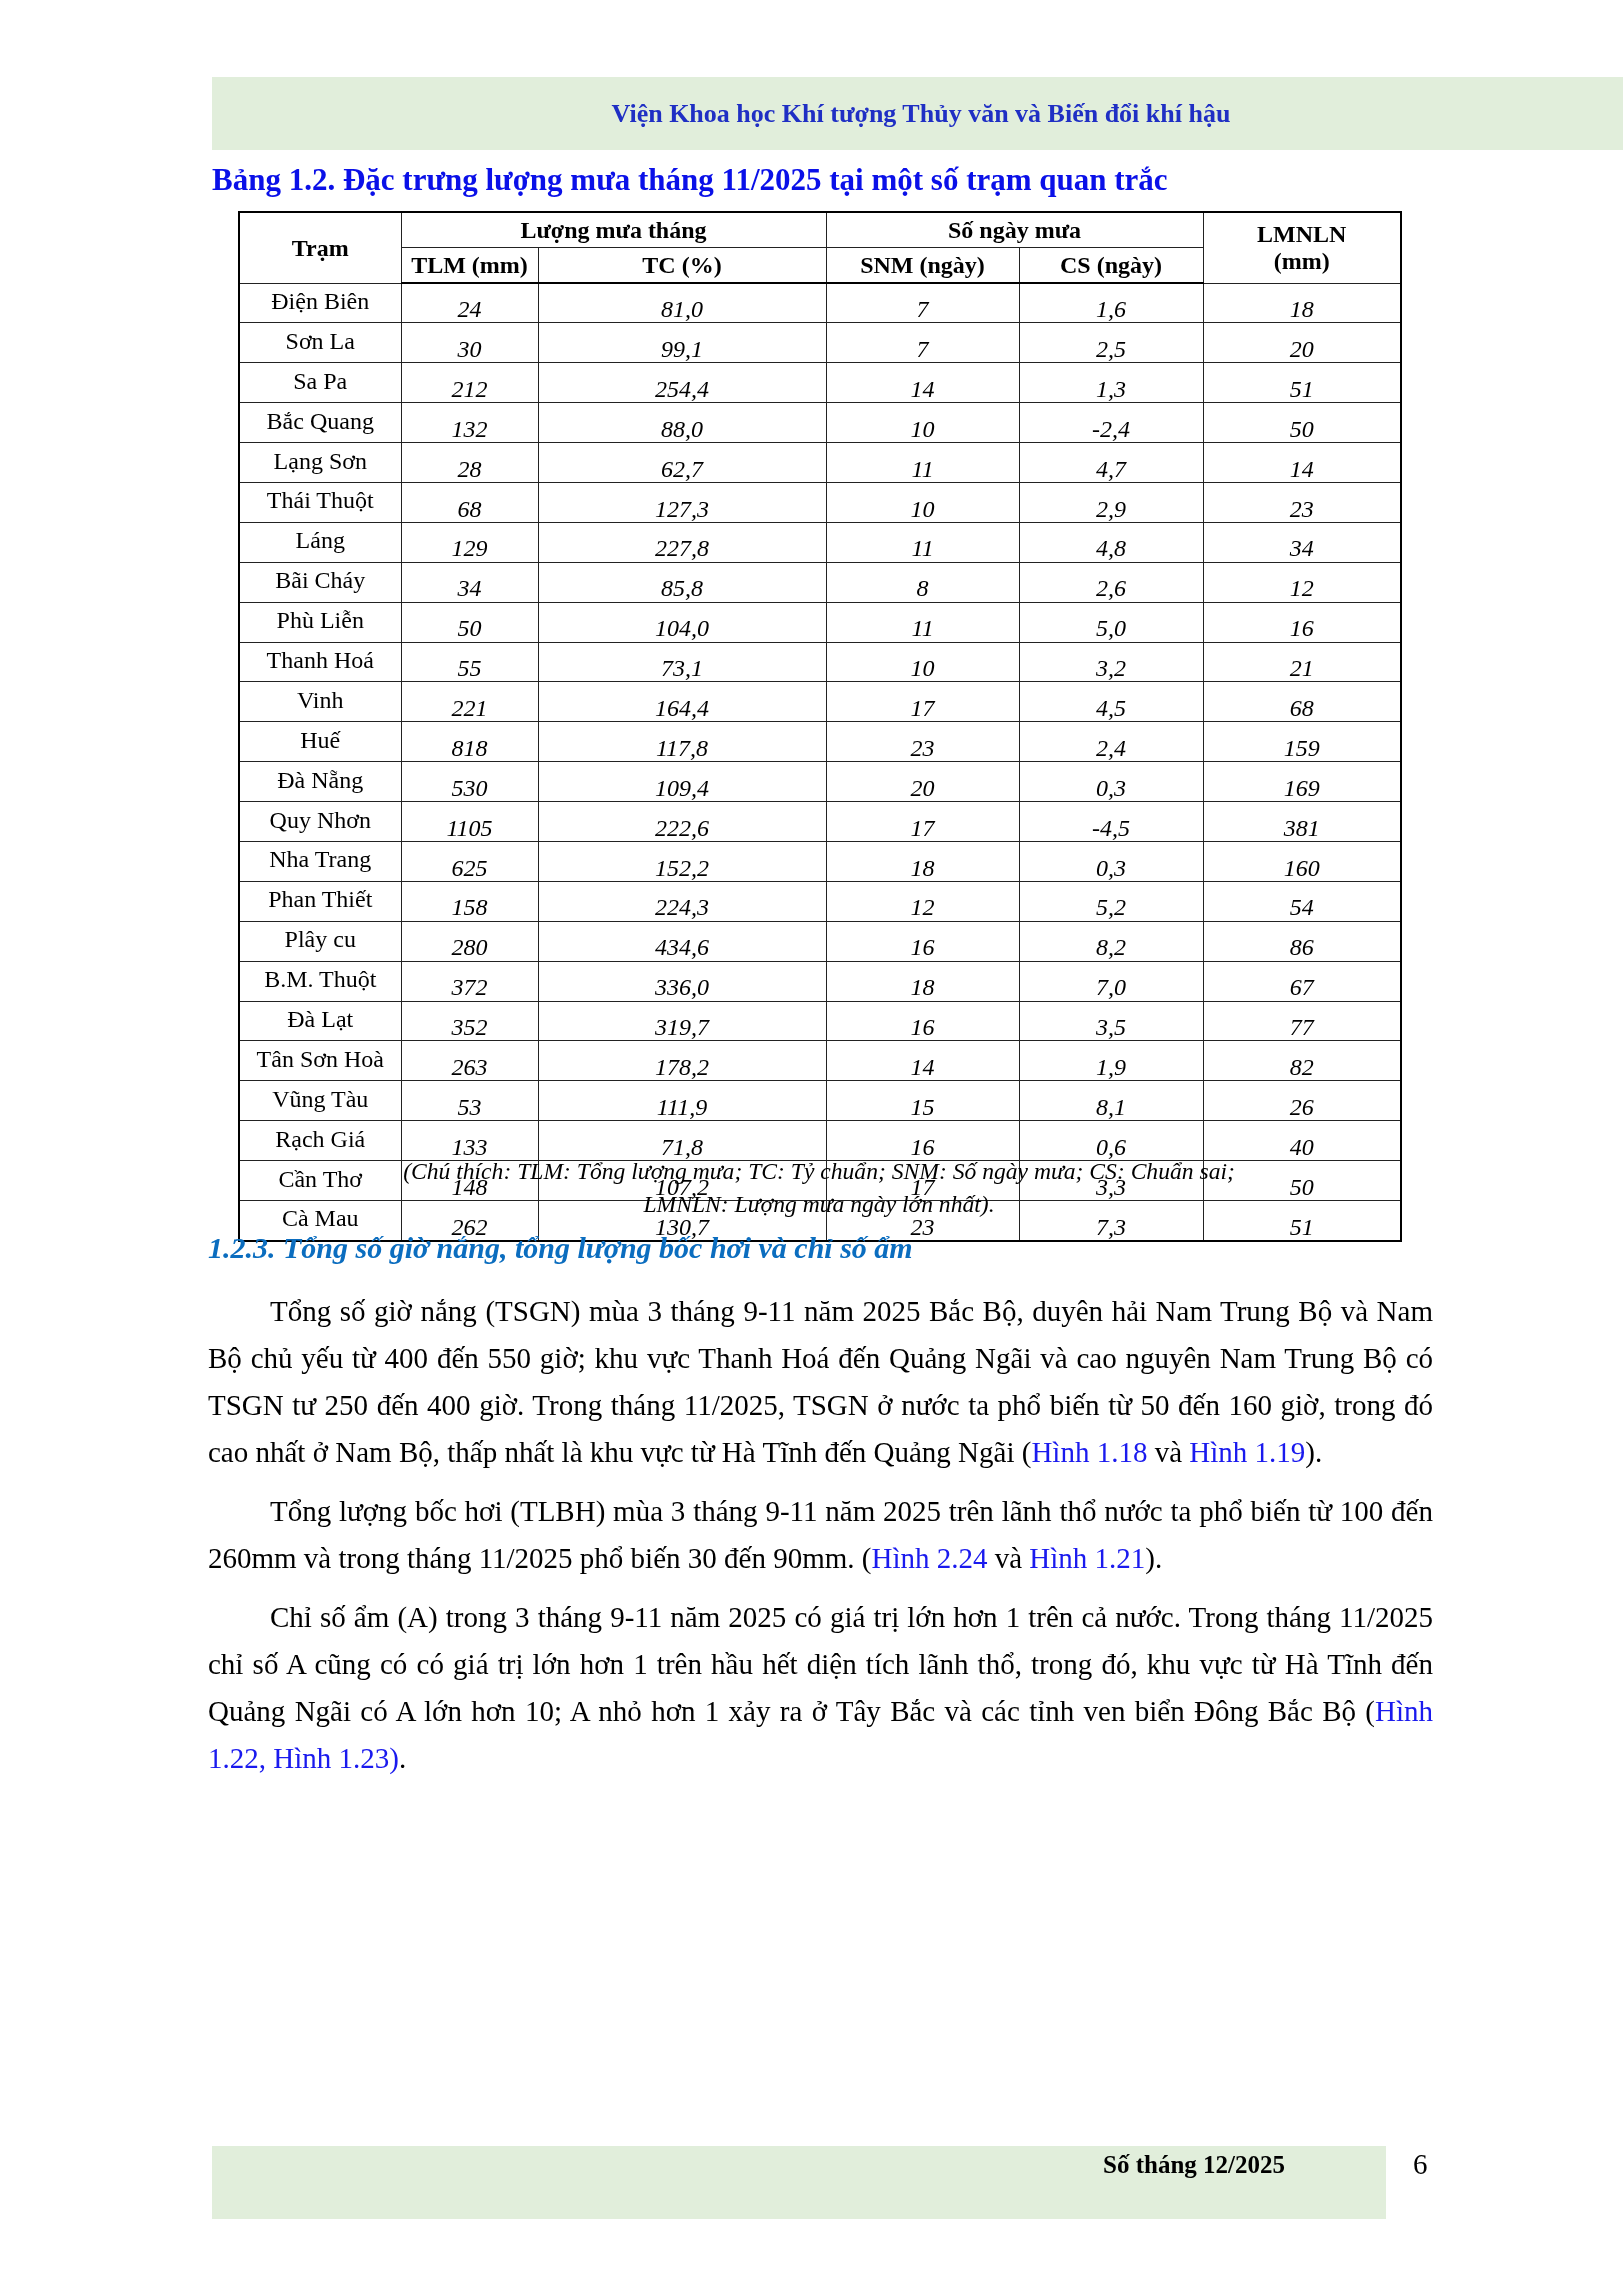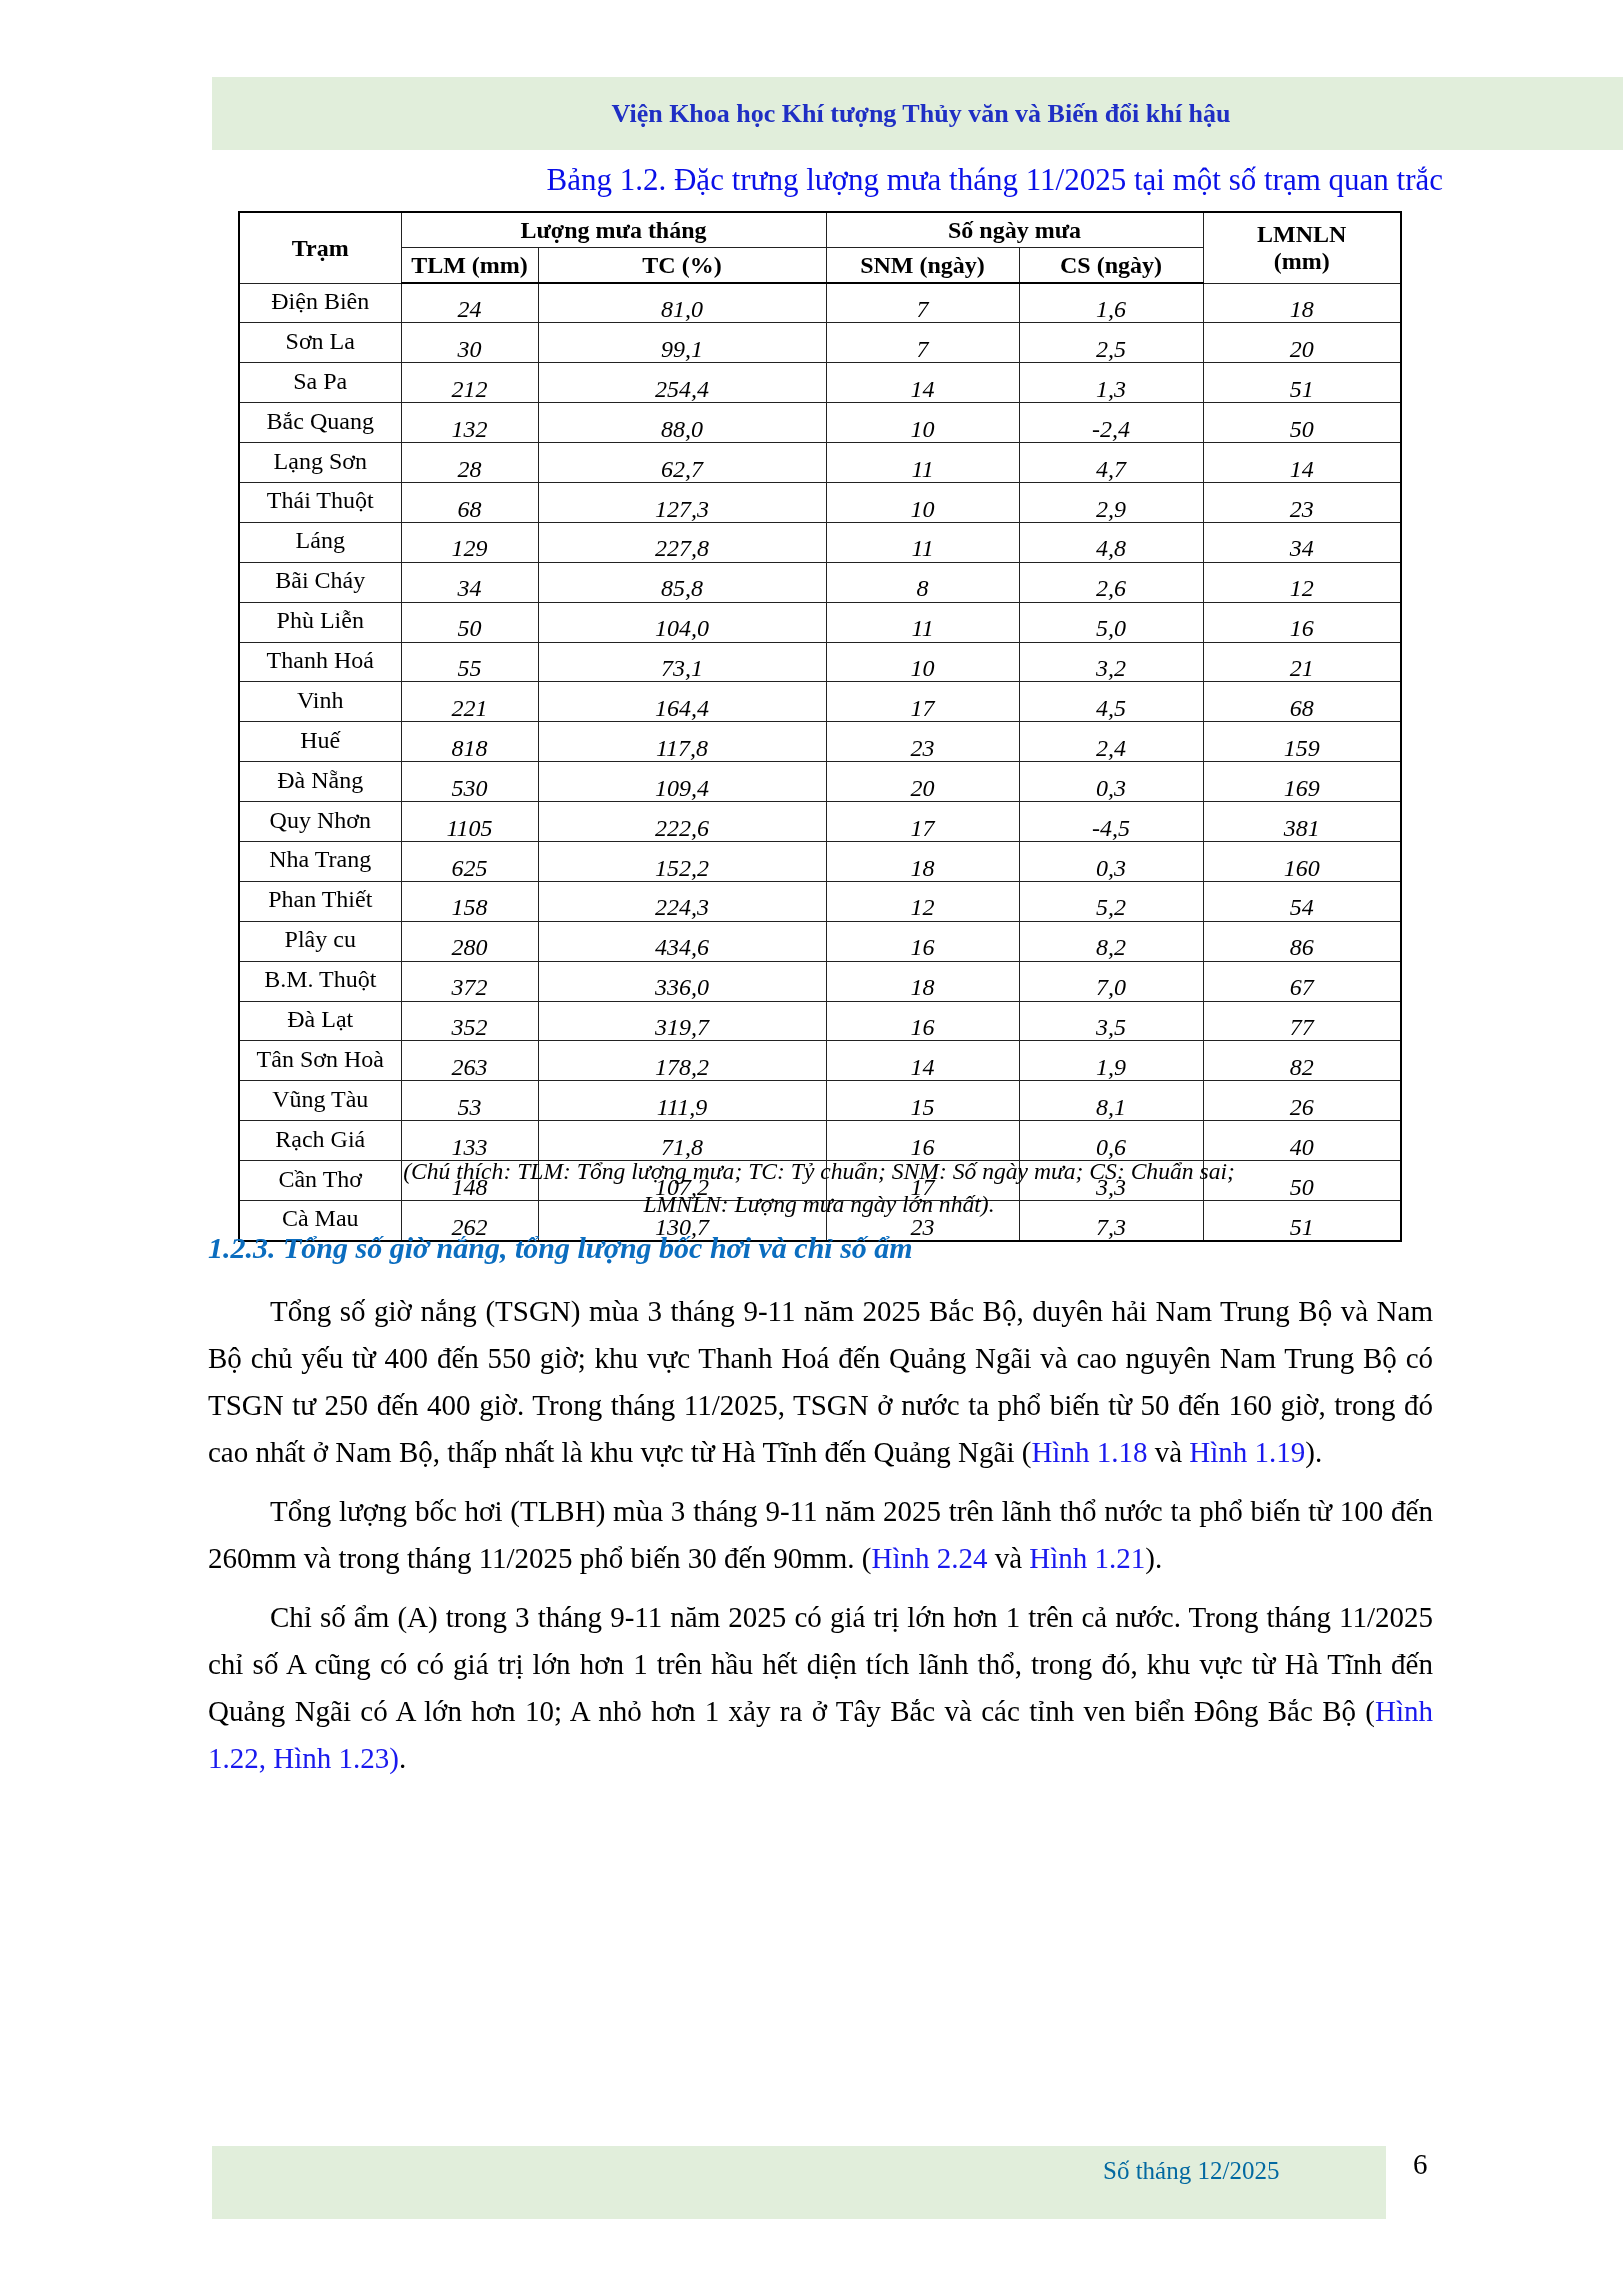--- a/index.html
+++ b/index.html
@@ -3,22 +3,22 @@
   <meta charset="utf-8">
   <style>
     html, body { margin: 0; padding: 0; background: #ffffff; }
     body { width: 1623px; height: 2295px; position: relative; overflow: hidden;
            font-family: "Liberation Serif", "DejaVu Serif", serif; color: #000; }
 
     .header-band { position: absolute; left: 212px; top: 77px; width: 1418px; height: 73px;
                    background: #e1eedb; display: flex; align-items: center; justify-content: center; }
     .header-band span { color: #1f2fc4; font-weight: bold; font-size: 26px; }
 
-    .table-title { position: absolute; left: 212px; width: 1231px; top: 162px; text-align: right;
-                   color: #0a10e8; font-weight: normal; font-size: 31px; }
+    .table-title { position: absolute; left: 212px; width: 1231px; top: 162px; text-align: left;
+                   color: #0a10e8; font-weight: bold; font-size: 31px; }
 
     table.data { position: absolute; left: 238px; top: 211px; width: 1162px;
                  border-collapse: collapse; table-layout: fixed; font-size: 24px; }
     table.data col.c0 { width: 162px; }
     table.data col.c1 { width: 137px; }
     table.data col.c2 { width: 288px; }
     table.data col.c3 { width: 193px; }
     table.data col.c4 { width: 184px; }
     table.data col.c5 { width: 198px; }
     table.data th, table.data td { border: 1.3px solid #222; text-align: center; padding: 0; }
@@ -36,21 +36,21 @@
                        font-weight: bold; font-style: italic; font-size: 30px; }
 
     .body-text { position: absolute; left: 208px; width: 1225px; top: 1276px;
                  font-size: 29px; line-height: 47px; text-align: justify; }
     .body-text p { margin: 12px 0 0 0; text-indent: 62px; }
     .body-text a { color: #1a1aee; text-decoration: none; }
 
     .footer-band { position: absolute; left: 212px; top: 2146px; width: 1174px; height: 73px;
                    background: #e1eedb; }
     .footer-left { position: absolute; left: 19.6px; top: 18.3px; color: #1870c0; font-size: 25px; }
-    .footer-right { position: absolute; left: 891px; top: 11px; color: #0369a1; font-size: 25px; font-weight: normal; }
+    .footer-right { position: absolute; left: 891px; top: 5px; color: #000000; font-size: 25px; font-weight: bold; }
     .page-number { position: absolute; left: 1413px; top: 2148px; font-size: 29px; }
   </style>
 </head>
 <body>
 
 <div class="header-band">
   <span>Viện Khoa học Khí tượng Thủy văn và Biến đổi khí hậu</span>
 </div>
 
 <div class="table-title">Bảng 1.2. Đặc trưng lượng mưa tháng 11/2025 tại một số trạm quan trắc</div>

